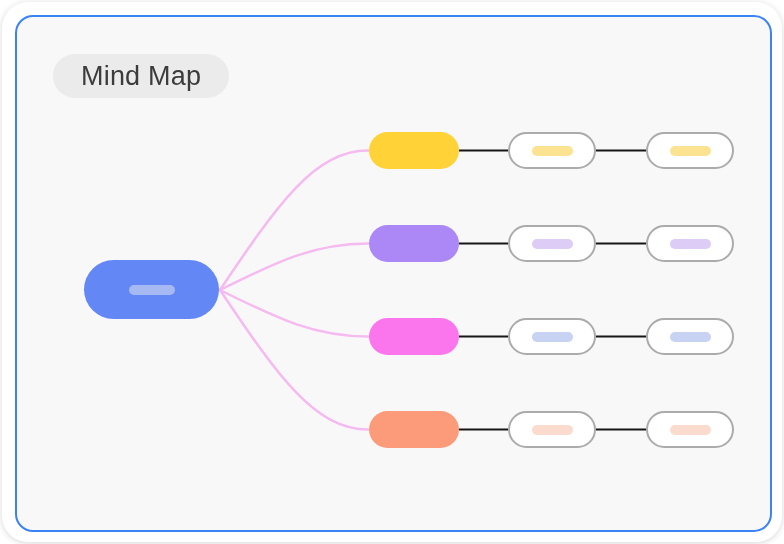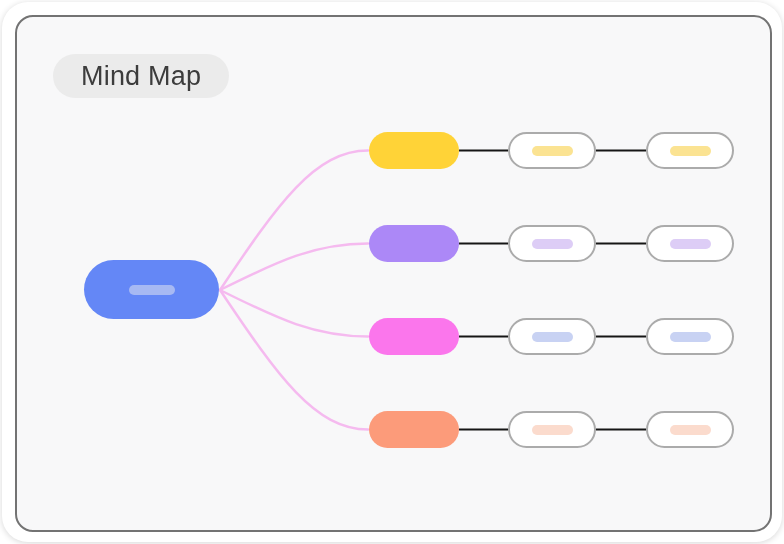--- a/index.html
+++ b/index.html
@@ -8,21 +8,21 @@
     background:#ffffff;
     font-family:"Liberation Sans", sans-serif;
   }
   .card{
     position:absolute;left:2px;top:2px;width:780px;height:540px;
     background:#ffffff;border-radius:26px;
     box-shadow:0 1px 6px rgba(0,0,0,0.16);
   }
   .canvas{
     position:absolute;left:13px;top:13px;width:757px;height:517px;
-    background:#f8f8f9;border:2px solid #737373;border-radius:18px;
+    background:#f8f8f9;border:2px solid #3b82f6;border-radius:18px;
     box-sizing:border-box;
   }
   .badge{
     position:absolute;left:36px;top:37px;height:44px;
     display:flex;align-items:center;
     padding:0 28px;border-radius:22px;
     font-size:27px;font-weight:500;letter-spacing:0.2px;
   }
   svg.links{position:absolute;left:0;top:0;width:784px;height:544px;pointer-events:none;}
   .node{

